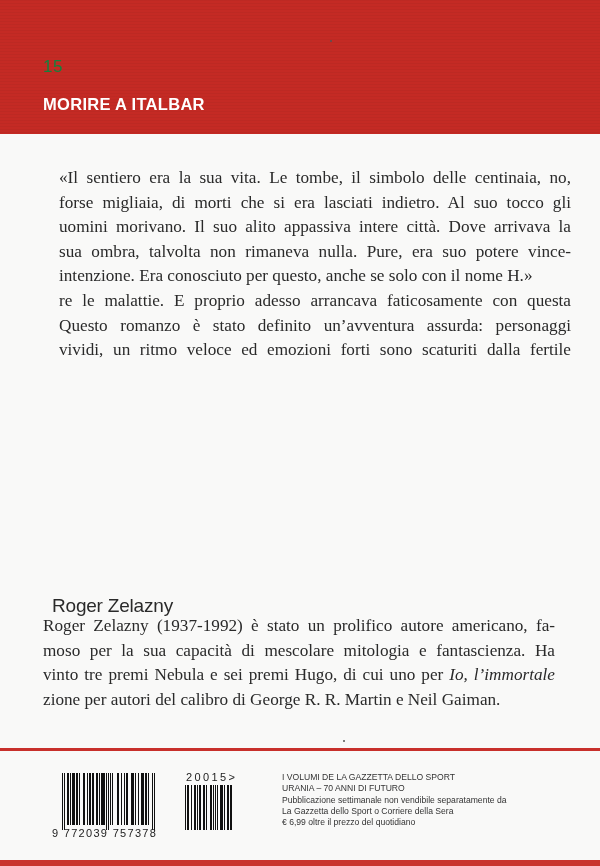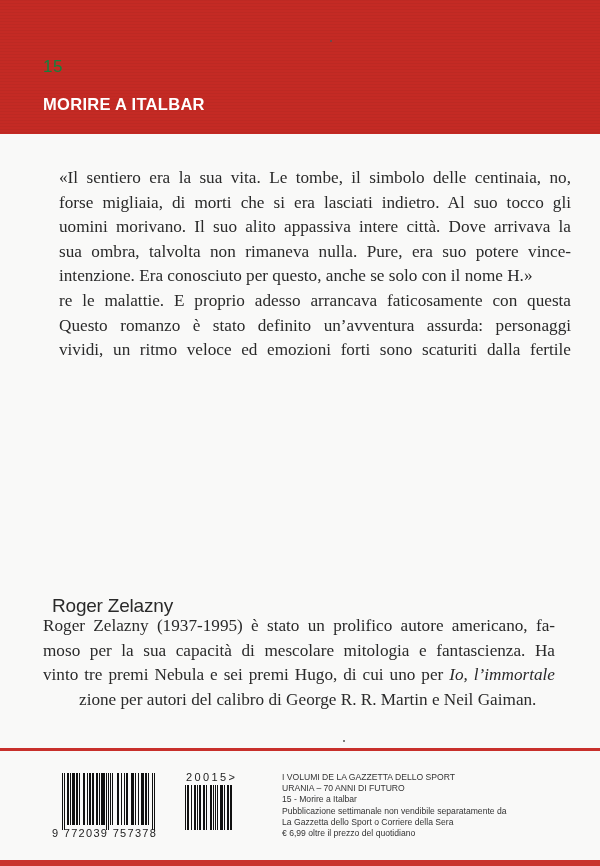--- a/index.html
+++ b/index.html
@@ -42,21 +42,21 @@
       font-size: 19px; color: #2a2a2a;
       margin: 9px; font-weight: normal;
       letter-spacing: -0.2px;
     }
     .bio {
       position: absolute; left: 43px; top: 614px; width: 512px;
       font-size: 17.2px; line-height: 24.6px;
       color: #2a2a2a; margin: 0;
     }
     .bio .ln { display: block; text-align: justify; text-align-last: justify; white-space: nowrap; }
-    .bio .ln.last { text-align-last: left; margin-left: 36px; }
+    .bio .ln.last { text-align-last: left; }
     .bio i { font-style: italic; }
     .rule-top {
       position: absolute; left: 0; top: 748px; width: 600px; height: 3px;
       background: #c8302b;
     }
     .rule-bottom {
       position: absolute; left: 0; top: 860px; width: 600px; height: 6px;
       background: #c9342e;
     }
     .barcode-wrap {
@@ -98,21 +98,21 @@
   <span class="ln">sua ombra, talvolta non rimaneva nulla. Pure, era suo potere vince-</span>
   <span class="ln last">intenzione. Era conosciuto per questo, anche se solo con il nome H.»</span>
   <span class="ln">re le malattie. E proprio adesso arrancava faticosamente con questa</span>
   <span class="ln">Questo romanzo è stato definito un’avventura assurda: personaggi</span>
   <span class="ln">vividi, un ritmo veloce ed emozioni forti sono scaturiti dalla fertile</span>
 </p>
 
 <h2 class="author-heading">Roger Zelazny</h2>
 
 <p class="bio">
-  <span class="ln">Roger Zelazny (1937-1995) è stato un prolifico autore americano, fa-</span>
+  <span class="ln">Roger Zelazny (1937-1992) è stato un prolifico autore americano, fa-</span>
   <span class="ln">moso per la sua capacità di mescolare mitologia e fantascienza. Ha</span>
   <span class="ln"><span>vinto tre premi Nebula e sei premi Hugo, di cui uno per </span><i>Io, l’immortale</i></span>
   <span class="ln last">zione per autori del calibro di George R. R. Martin e Neil Gaiman.</span>
 </p>
 
 <div class="rule-top"></div>
 
 <div class="barcode-wrap">
   <svg class="barcode-main" id="bc-main" viewBox="0 0 112 57" preserveAspectRatio="none">
       <rect x="0" y="0" width="1" height="57" fill="#111"></rect>
@@ -164,21 +164,20 @@
       <rect x="42" y="0" width="2" height="45" fill="#111"></rect>
       <rect x="45" y="0" width="2" height="45" fill="#111"></rect>
     </svg>
   <div class="barcode-digits">9 772039 757378</div>
   <div class="addon-digits">20015&gt;</div>
 </div>
 
 <div class="imprint">
   <span class="row">I VOLUMI DE LA GAZZETTA DELLO SPORT</span>
   <span class="row">URANIA – 70 ANNI DI FUTURO</span>
-  <span class="row">15 - Morire a Italbar</span>
   <span class="row gap">Pubblicazione settimanale non vendibile separatamente da</span>
   <span class="row">La Gazzetta dello Sport o Corriere della Sera</span>
   <span class="row">€ 6,99 oltre il prezzo del quotidiano</span>
 </div>
 
 <div class="rule-bottom"></div>
 
 <div class="speck" style="left:330px; top:40px;"></div>
 <div class="speck" style="left:343px; top:740px;"></div>
 

